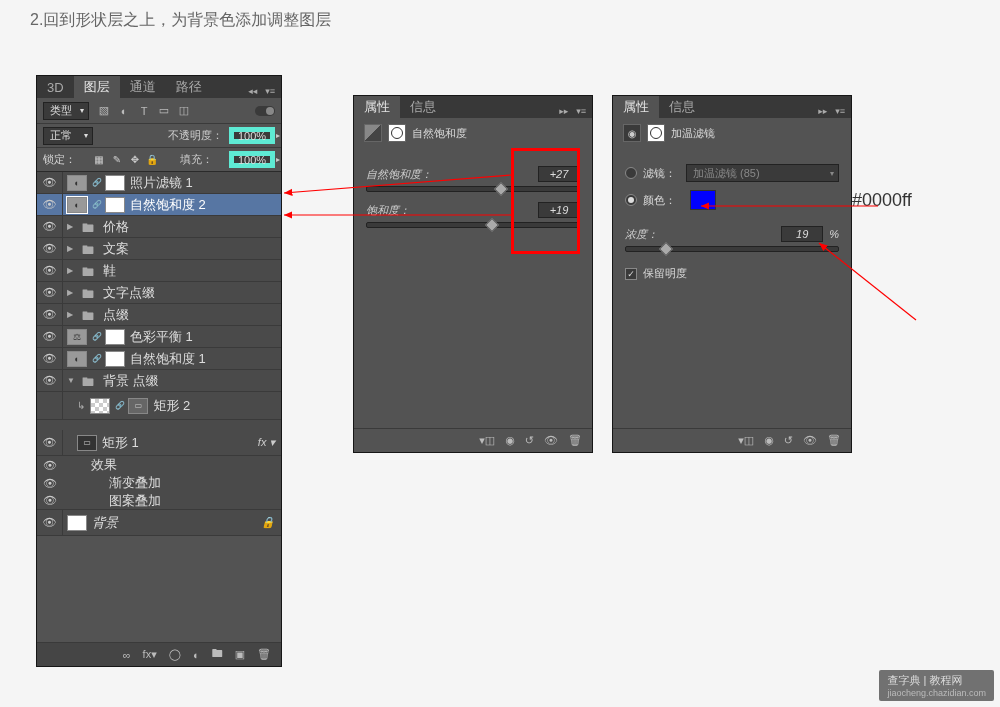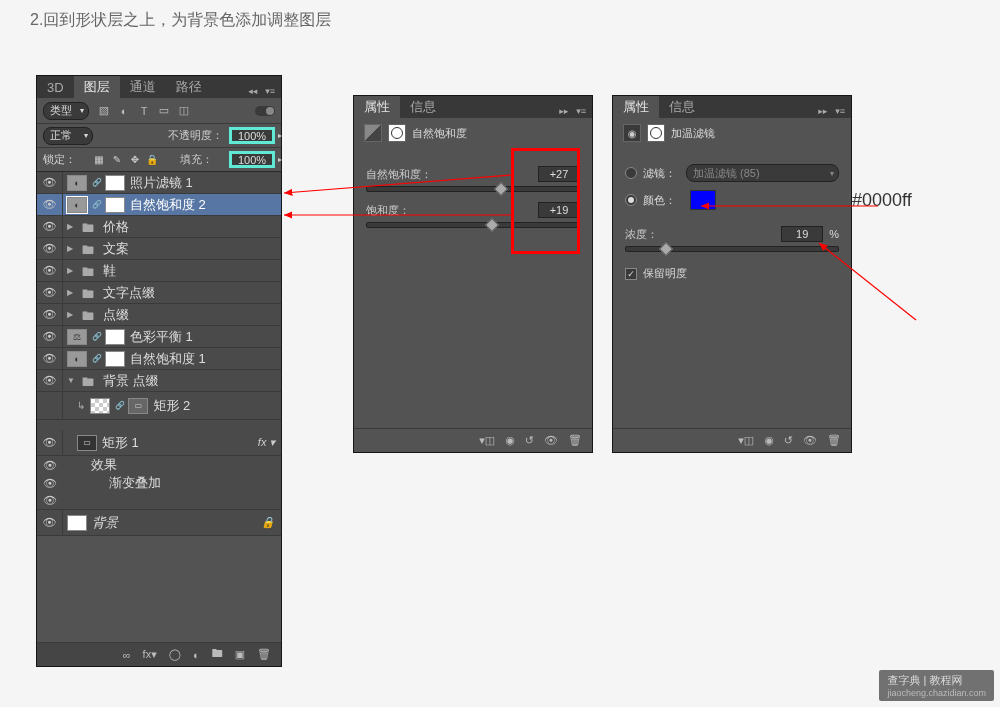--- a/index.html
+++ b/index.html
@@ -4,27 +4,27 @@
 <style>
 * { margin: 0; padding: 0; box-sizing: border-box; font-family: "Microsoft YaHei", Arial, sans-serif; }
 body { background: #f5f5f5; width: 1000px; height: 707px; position: relative; overflow: hidden; }
 .instruction { position: absolute; left: 30px; top: 10px; font-size: 16px; color: #666; }
 .panel { position: absolute; background: #535353; border: 1px solid #161616; color: #d8d8d8; font-size: 11px; }
 .layers-panel { left: 36px; top: 75px; width: 246px; height: 592px; }
 .tabs { display: flex; background: #383838; height: 22px; align-items: flex-end; }
 .tab { padding: 4px 10px; color: #aaa; font-size: 13px; height: 22px; display: flex; align-items: center; cursor: pointer; }
 .tab.active { background: #535353; color: #e5e5e5; }
 .filter-row { display: flex; align-items: center; height: 26px; padding: 2px 6px; gap: 4px; border-bottom: 1px solid #3a3a3a; }
-.select, .dropdown { background: #3a3a3a; border: 1px solid #222; color: #ddd; padding: 1px 16px 1px 6px; font-size: 11px; height: 18px; position: relative; display: inline-flex; align-items: center; border-radius: 8px; }
+.select, .dropdown { background: #3a3a3a; border: 1px solid #222; color: #ddd; padding: 1px 16px 1px 6px; font-size: 11px; height: 18px; position: relative; display: inline-flex; align-items: center; border-radius: 0; }
 .select::after, .dropdown::after { content: "▾"; position: absolute; right: 4px; font-size: 8px; }
 .filter-icons { display: flex; gap: 6px; margin-left: 4px; }
 .f-icon { width: 14px; height: 14px; display: flex; align-items: center; justify-content: center; color: #bbb; font-size: 11px; }
 .blend-row { display: flex; align-items: center; height: 24px; padding: 2px 6px; gap: 6px; border-bottom: 1px solid #3a3a3a; }
 .opacity-label { margin-left: auto; color: #ccc; font-size: 11px; }
-.pct-box { background: #3a3a3a; border: 3px solid #5eead4; color: #ddd; padding: 1px 6px; font-size: 11px; height: 17px; width: 46px; display: inline-flex; align-items: center; justify-content: center; position: relative; }
+.pct-box { background: #3a3a3a; border: 5px solid #5eead4; color: #ddd; padding: 1px 6px; font-size: 11px; height: 17px; width: 46px; display: inline-flex; align-items: center; justify-content: center; position: relative; }
 .pct-box::after { content: "▸"; position: absolute; right: -10px; font-size: 8px; color: #ccc; }
 .lock-row { display: flex; align-items: center; height: 24px; padding: 2px 6px; gap: 16px; border-bottom: 1px solid #2a2a2a; }
 .lock-icons { display: flex; gap: 4px; }
 .lock-icon { width: 14px; height: 14px; display: flex; align-items: center; justify-content: center; color: #ccc; font-size: 10px; }
 .layer-list { background: #4a4a4a; }
 .layer { display: flex; align-items: center; height: 22px; border-bottom: 1px solid #3a3a3a; padding-right: 6px; }
 .layer.selected { background: #5776a3; }
 .vis-col { width: 26px; display: flex; justify-content: center; align-items: center; border-right: 1px solid #3a3a3a; height: 100%; color: #ccc; font-size: 11px; }
 .layer-content { display: flex; align-items: center; flex: 1; gap: 5px; padding-left: 4px; }
 .disclosure { width: 10px; color: #aaa; font-size: 8px; }
@@ -45,21 +45,21 @@
 
 .prop-panel { top: 95px; width: 240px; }
 .prop1 { left: 353px; height: 358px; }
 .prop2 { left: 612px; height: 358px; }
 .prop-header { display: flex; align-items: center; padding: 6px 10px; gap: 6px; }
 .prop-icon { width: 18px; height: 18px; background: #3a3a3a; border: 1px solid #666; display: flex; align-items: center; justify-content: center; color: #ccc; font-size: 10px; }
 .prop-icon.tri { background: linear-gradient(135deg, #888 50%, #444 50%); }
 .prop-icon.mask { background: #fff; position: relative; }
 .prop-icon.mask::after { content: ""; position: absolute; width: 10px; height: 10px; border: 1px solid #333; border-radius: 50%; }
 .prop-body { padding: 8px 12px; }
-.prop-row { display: flex; align-items: center; margin: 10px 0 2px; }
+.prop-row { display: flex; align-items: center; margin: 10px 0 2px; font-style: italic; }
 .prop-label { color: #ccc; flex: 1; }
 .val-box { background: #3a3a3a; border: 1px solid #222; color: #ddd; width: 42px; text-align: center; padding: 1px 0; font-size: 11px; }
 .slider { height: 6px; background: #3a3a3a; border: 1px solid #222; margin: 4px 0 8px; position: relative; border-radius: 2px; }
 .slider-knob { position: absolute; top: -3px; width: 10px; height: 10px; background: #aaa; border: 1px solid #555; transform: translateX(-50%) rotate(45deg); }
 .radio-row { display: flex; align-items: center; gap: 6px; margin: 8px 0; }
 .radio { width: 12px; height: 12px; border: 1px solid #888; border-radius: 50%; background: #3a3a3a; position: relative; }
 .radio.on::after { content: ""; position: absolute; inset: 2px; background: #ddd; border-radius: 50%; }
 .color-swatch { width: 26px; height: 20px; background: #0000ff; border: 1px solid #333; margin-left: 8px; }
 .checkbox-row { display: flex; align-items: center; gap: 6px; margin-top: 14px; }
 .checkbox { width: 12px; height: 12px; border: 1px solid #888; background: #3a3a3a; display: flex; align-items: center; justify-content: center; color: #ddd; font-size: 9px; }
@@ -252,20 +252,23 @@
         </div>
       </div>
     <div class="layer" style="border:none;height:18px">
         <div class="vis-col" style="border:none">👁</div>
         <div class="layer-content indent-3">
           <span class="layer-name">渐变叠加</span>
         </div>
       </div>
     <div class="layer" style="height:18px">
         <div class="vis-col" style="border:none">👁</div>
+        <div class="layer-content indent-3">
+          <span class="layer-name">图案叠加</span>
+        </div>
       </div>
 
     <div class="layer" style="height:26px">
         <div class="vis-col">👁</div>
         <div class="layer-content">
           <div class="thumb"></div>
           <span class="layer-name" style="font-style:italic">背景</span>
           <span class="fx-label">🔒</span>
         </div>
       </div>

